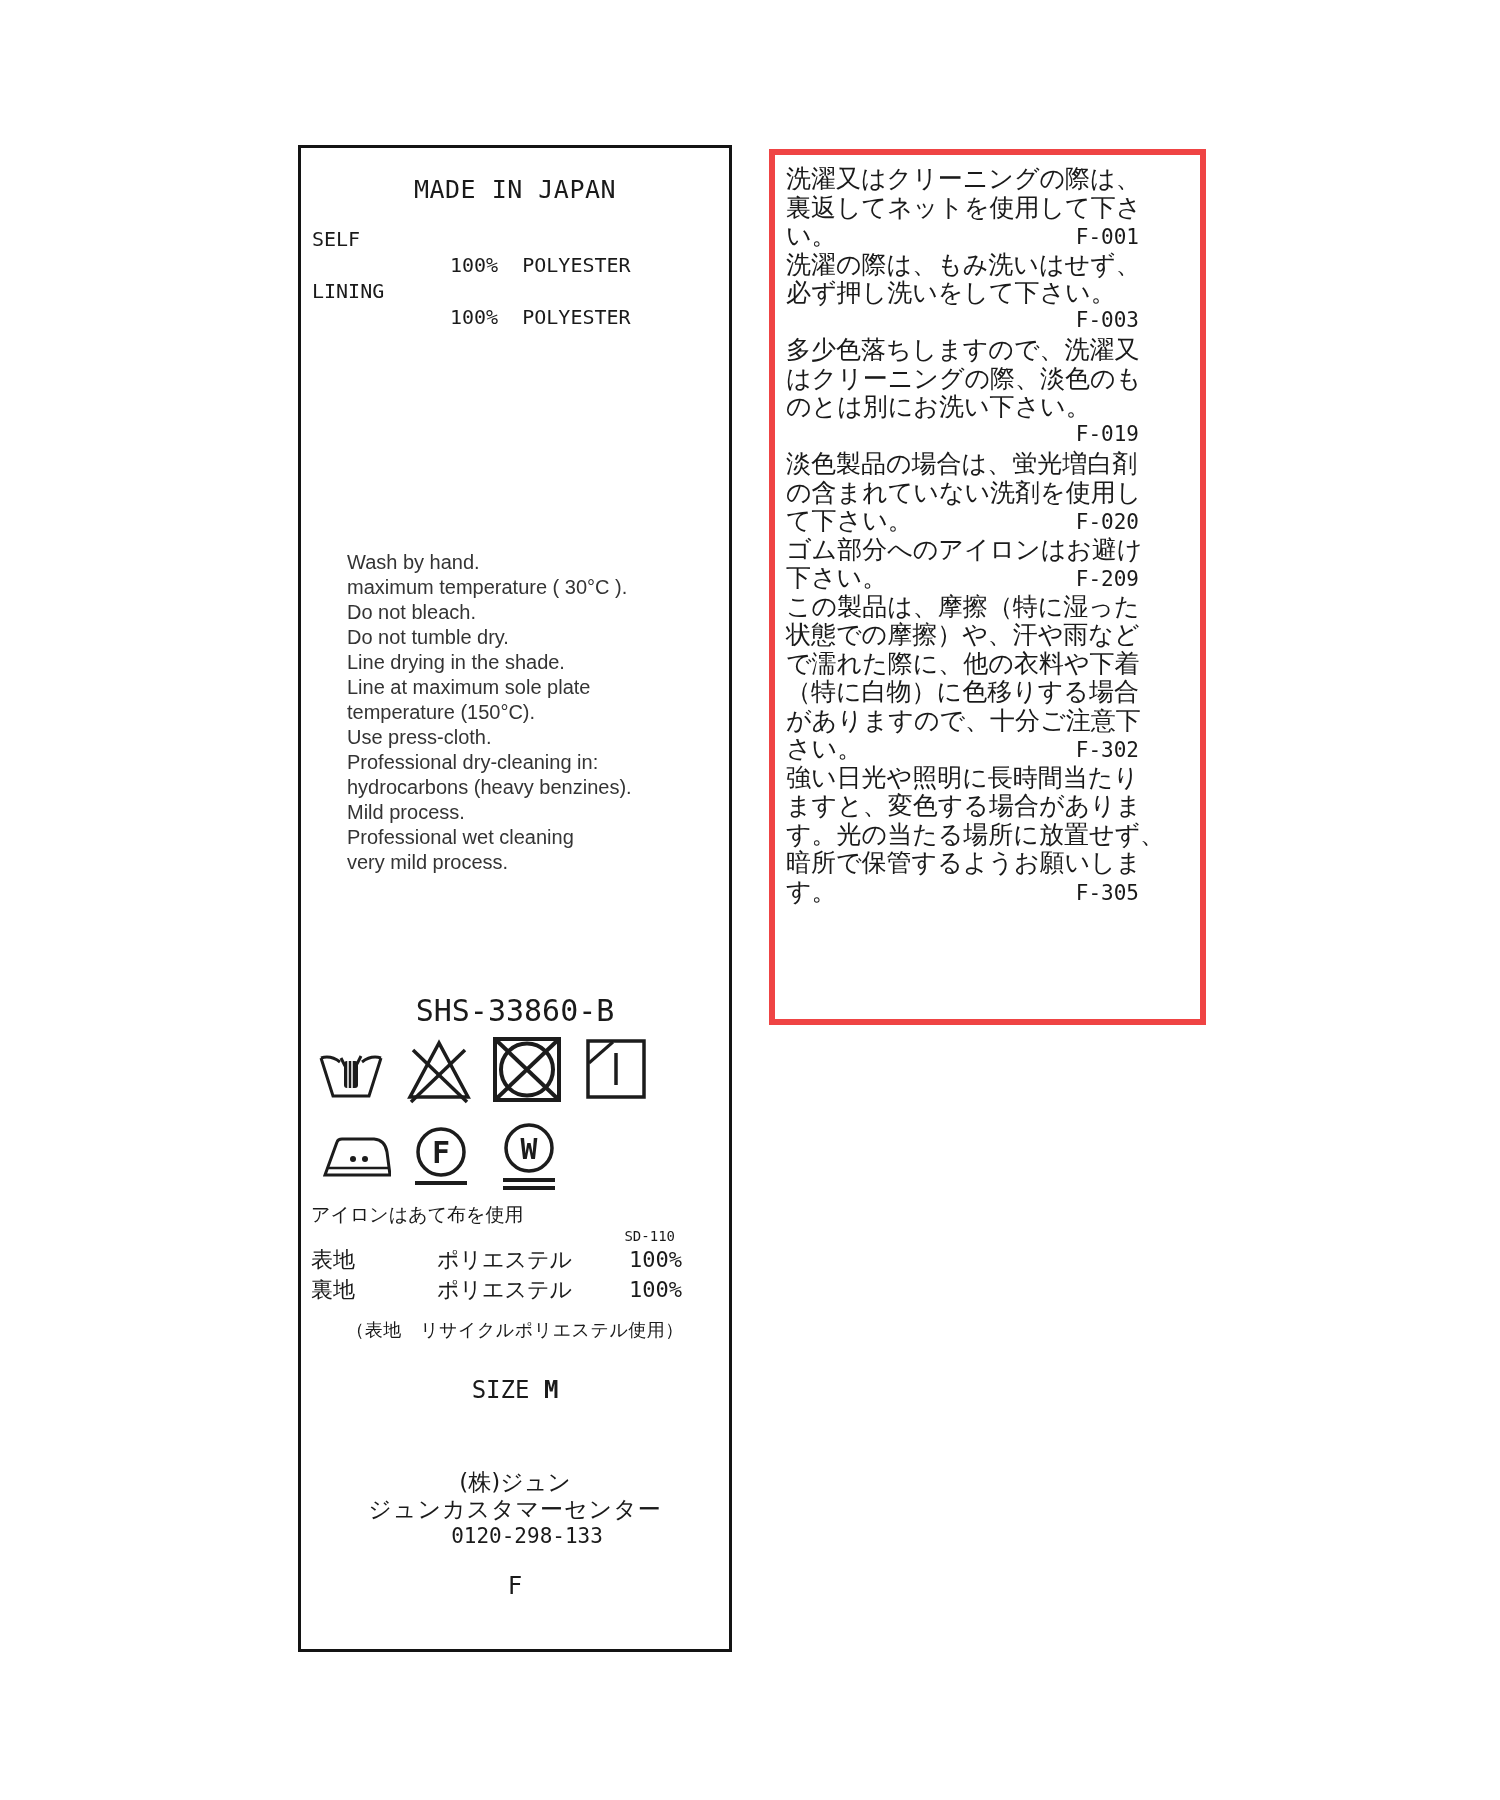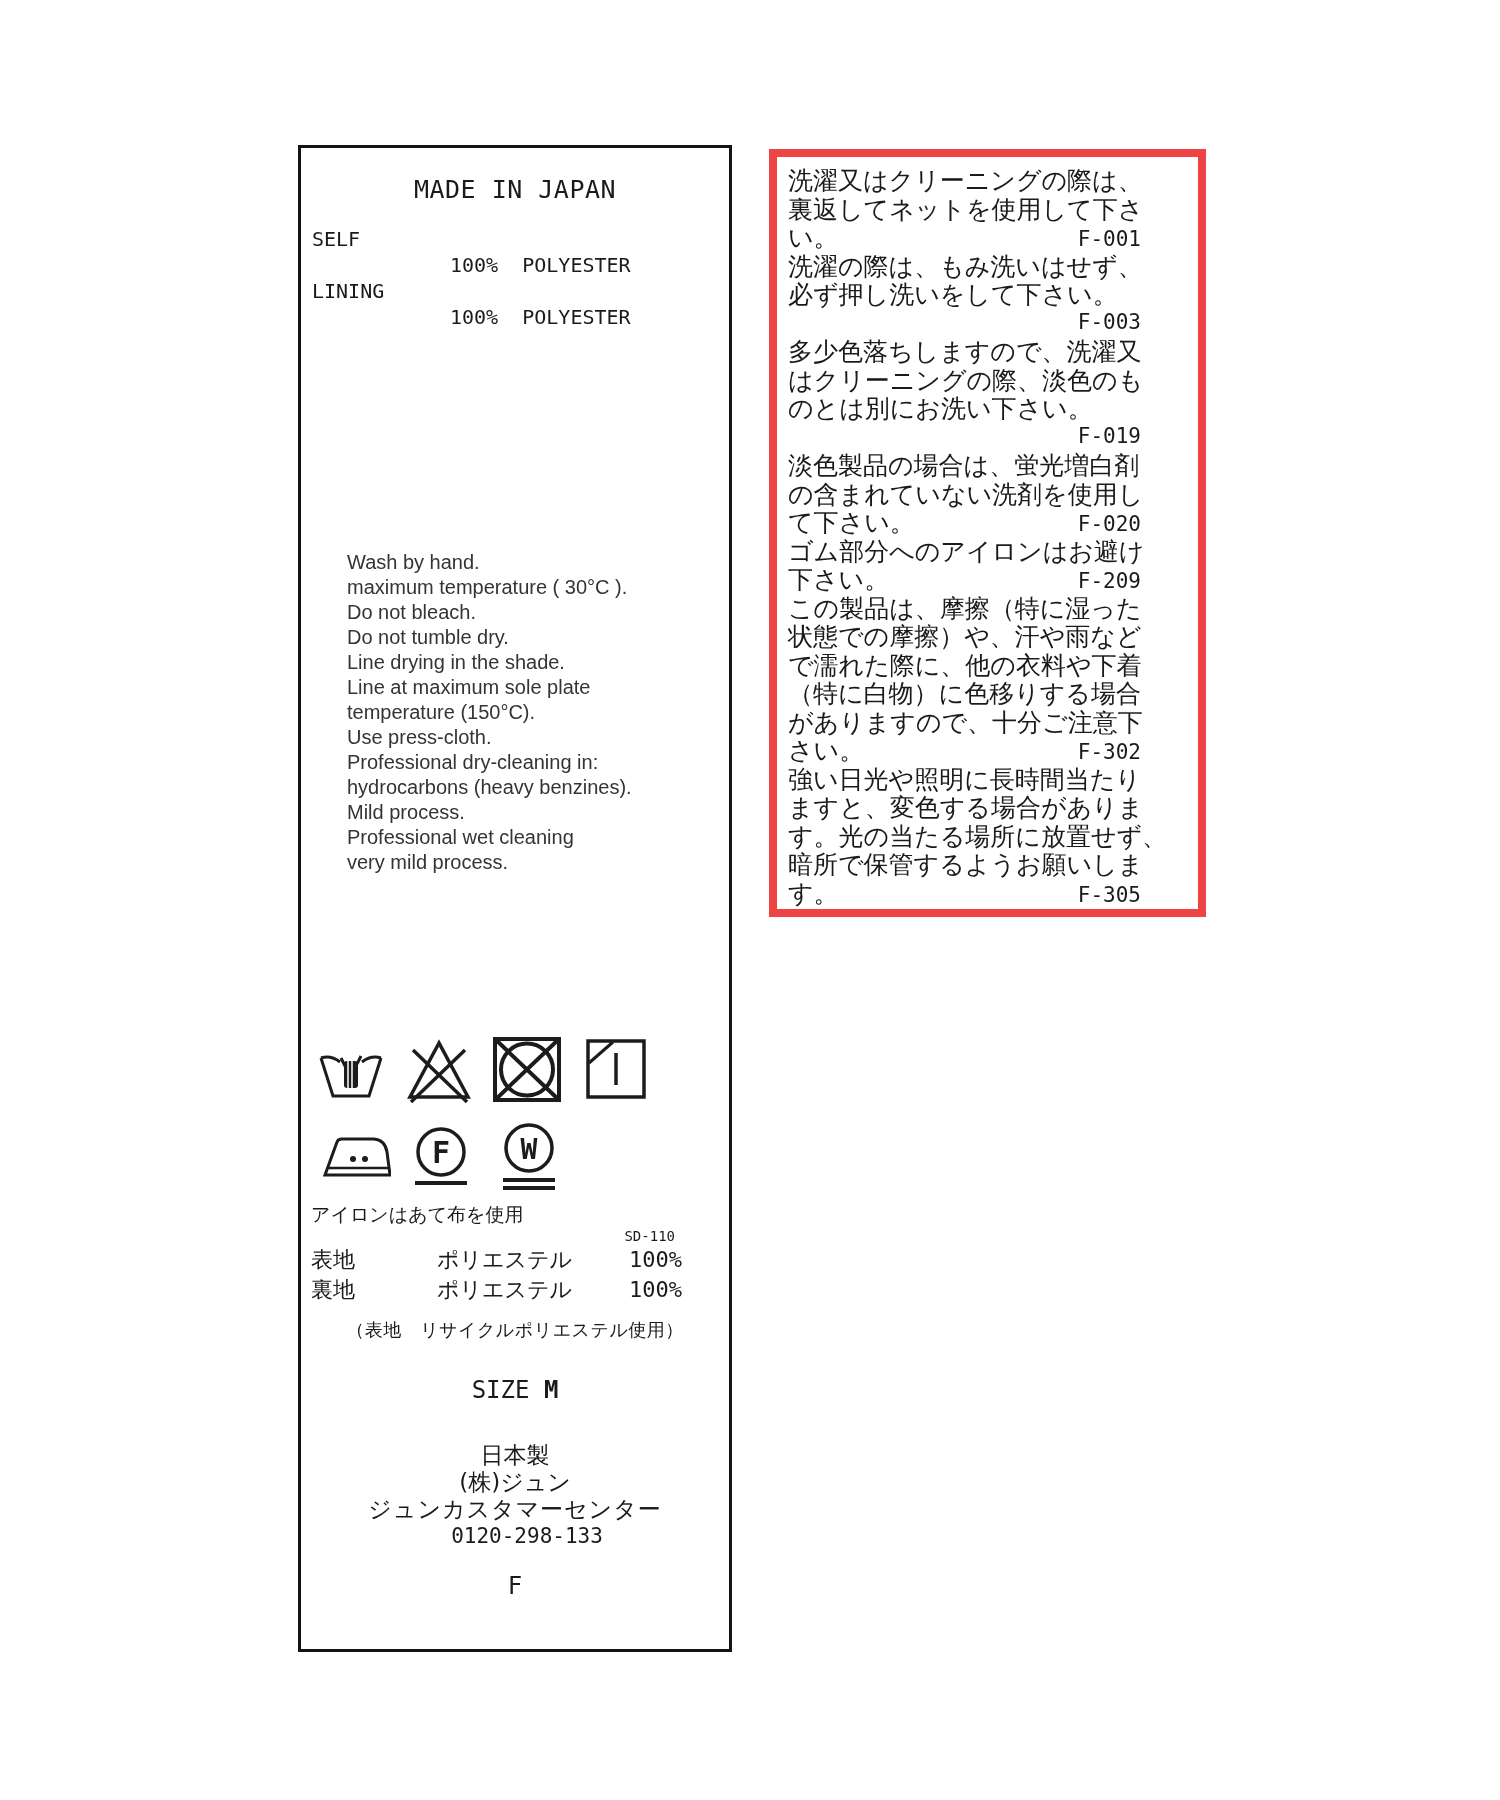--- a/index.html
+++ b/index.html
@@ -1,20 +1,20 @@
 <!DOCTYPE html>
 <html><head>
 <meta charset="utf-8">
 <style>
   html,body{margin:0;padding:0;background:#ffffff;}
   .page{position:relative;width:1500px;height:1800px;background:#ffffff;overflow:hidden;
         font-family:"DejaVu Sans",sans-serif;color:#1a1a1a;}
   .box{position:absolute;background:#fff;box-sizing:border-box;}
   .left-box{left:298px;top:145px;width:434px;height:1507px;border:3px solid #141414;padding-left:32px;}
-  .right-box{left:769px;top:149px;width:437px;height:768px;border:8px solid #ef4444;}
+  .right-box{left:769px;top:149px;width:437px;height:876px;border:6px solid #ef4444;}
   .abs{position:absolute;}
   .ctr{left:0;right:0;text-align:center;}
   .mono{font-family:"DejaVu Sans Mono",monospace;}
   .jp{font-family:"DejaVu Sans",sans-serif;}
   .nowrap{white-space:pre;}
 
   
   .made-in{top:27px;font-size:25px;letter-spacing:.5px;}
   .comp-en{font-size:20px;}
   .care-en{top:402px;left:46px;font-size:20px;line-height:25px;color:#343434;
@@ -70,20 +70,21 @@
       <div>Line at maximum sole plate</div>
       <div>temperature (150°C).</div>
       <div>Use press-cloth.</div>
       <div>Professional dry-cleaning in:</div>
       <div>hydrocarbons (heavy benzines).</div>
       <div>Mild process.</div>
       <div>Professional wet cleaning</div>
       <div>very mild process.</div>
     </div>
 
+    <div class="abs ctr mono shs">SHS-33860-B</div>
 
     <span class="sym" style="left:17px;top:898px;">
       <svg width="66" height="54" viewBox="0 0 66 54">
         <path class="stroke" stroke-width="3" d="M3 12 L15 50 L51 50 L63 12"></path>
         <path class="stroke" stroke-width="3" d="M3 12 Q13 9 22 16"></path>
         <path class="stroke" stroke-width="3" d="M63 12 Q53 9 44 16"></path>
         <rect x="26" y="15" width="14" height="27" rx="3" fill="#1c1c1c"></rect>
         <line x1="30" y1="15" x2="30" y2="42" stroke="#ffffff" stroke-width="1.5"></line>
         <line x1="34" y1="15" x2="34" y2="42" stroke="#ffffff" stroke-width="1.5"></line>
         <path class="stroke" stroke-width="3" d="M23 12 L27 20"></path>
@@ -149,21 +150,20 @@
     <div class="abs jp comp-row" style="top:1127px;">
       <span class="c1">裏地</span>
       <span class="c2">ポリエステル</span>
       <span class="c3">100%</span>
     </div>
 
     <div class="abs ctr jp recycled nowrap">（表地　リサイクルポリエステル使用）</div>
 
     <div class="abs ctr mono sizeline"><span>SIZE </span><b>M</b></div>
 
-    <div class="abs ctr jp origin">日本製</div>
     <div class="abs ctr jp company">(株)ジュン</div>
     <div class="abs ctr jp center-name nowrap">ジュンカスタマーセンター</div>
     <div class="abs ctr mono phone">0120-298-133</div>
     <div class="abs ctr mono footer-f">F</div>
   </section>
 
   <section class="box right-box">
     <div class="jp-lines">
       <div class="jline">
           <span class="jtxt jp">洗濯又はクリーニングの際は、</span>

